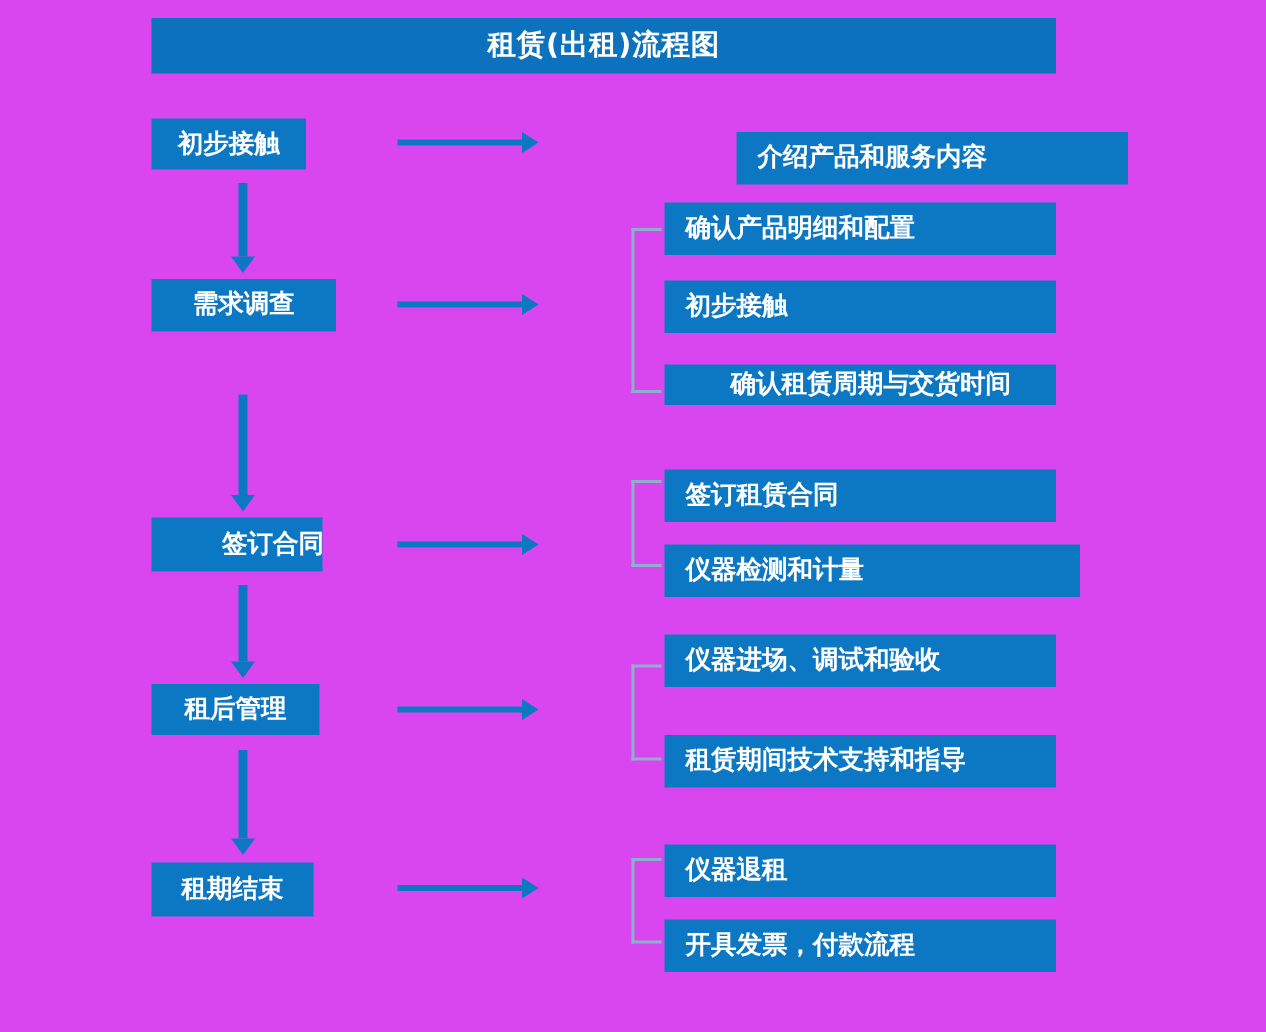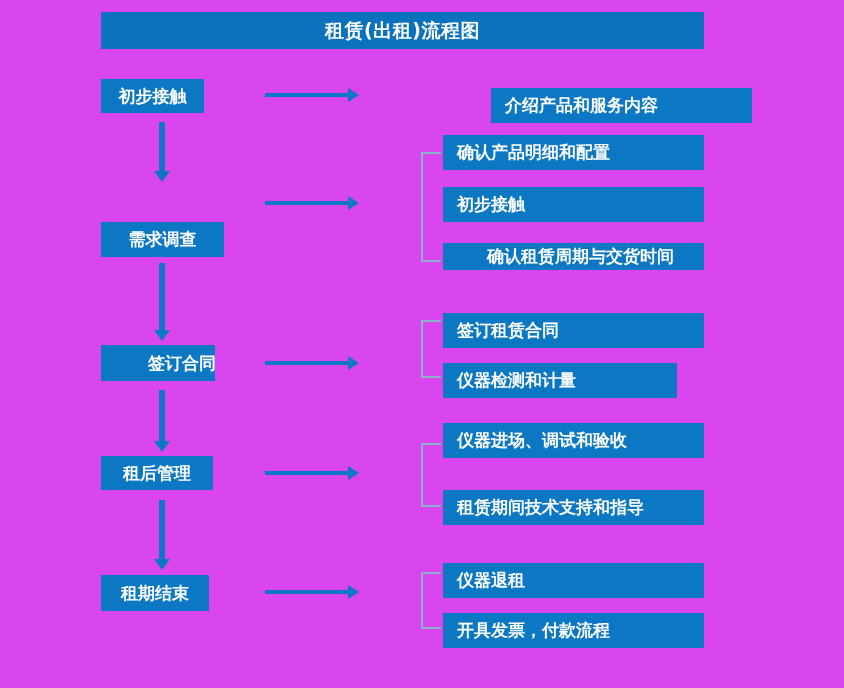--- a/index.html
+++ b/index.html
@@ -134,21 +134,21 @@
 <div id="canvas">
 
   <div class="title-bar">
     <span class="title-text">租赁(出租)流程图</span>
   </div>
 
   <div class="box stage" style="left:101px; top:79px; width:103px; height:34px;">
     <span class="box-text">初步接触</span>
   </div>
 
-  <div class="box stage" style="left:101px; top:186px; width:123px; height:35px;margin-top:36px;">
+  <div class="box stage" style="left:101px; top:186px; width:123px; height:35px;">
     <span class="box-text">需求调查</span>
   </div>
 
   <div class="box stage" style="left:101px; top:345px; width:114px; height:36px;padding-left:48px;">
     <span class="box-text">签订合同</span>
   </div>
 
   <div class="box stage" style="left:101px; top:456px; width:112px; height:34px;">
     <span class="box-text">租后管理</span>
   </div>
@@ -239,21 +239,21 @@
   </div>
 
   <div class="box detail" style="left:443px; top:243px; width:261px; height:27px;justify-content:center;">
     <span class="box-text">确认租赁周期与交货时间</span>
   </div>
 
   <div class="box detail" style="left:443px; top:313px; width:261px; height:35px;">
     <span class="box-text">签订租赁合同</span>
   </div>
 
-  <div class="box detail" style="left:443px; top:363px; width:234px; height:35px;">
+  <div class="box detail" style="left:443px; top:363px; width:277px; height:35px;">
     <span class="box-text">仪器检测和计量</span>
   </div>
 
   <div class="box detail" style="left:443px; top:423px; width:261px; height:35px;">
     <span class="box-text">仪器进场、调试和验收</span>
   </div>
 
   <div class="box detail" style="left:443px; top:490px; width:261px; height:35px;">
     <span class="box-text">租赁期间技术支持和指导</span>
   </div>

